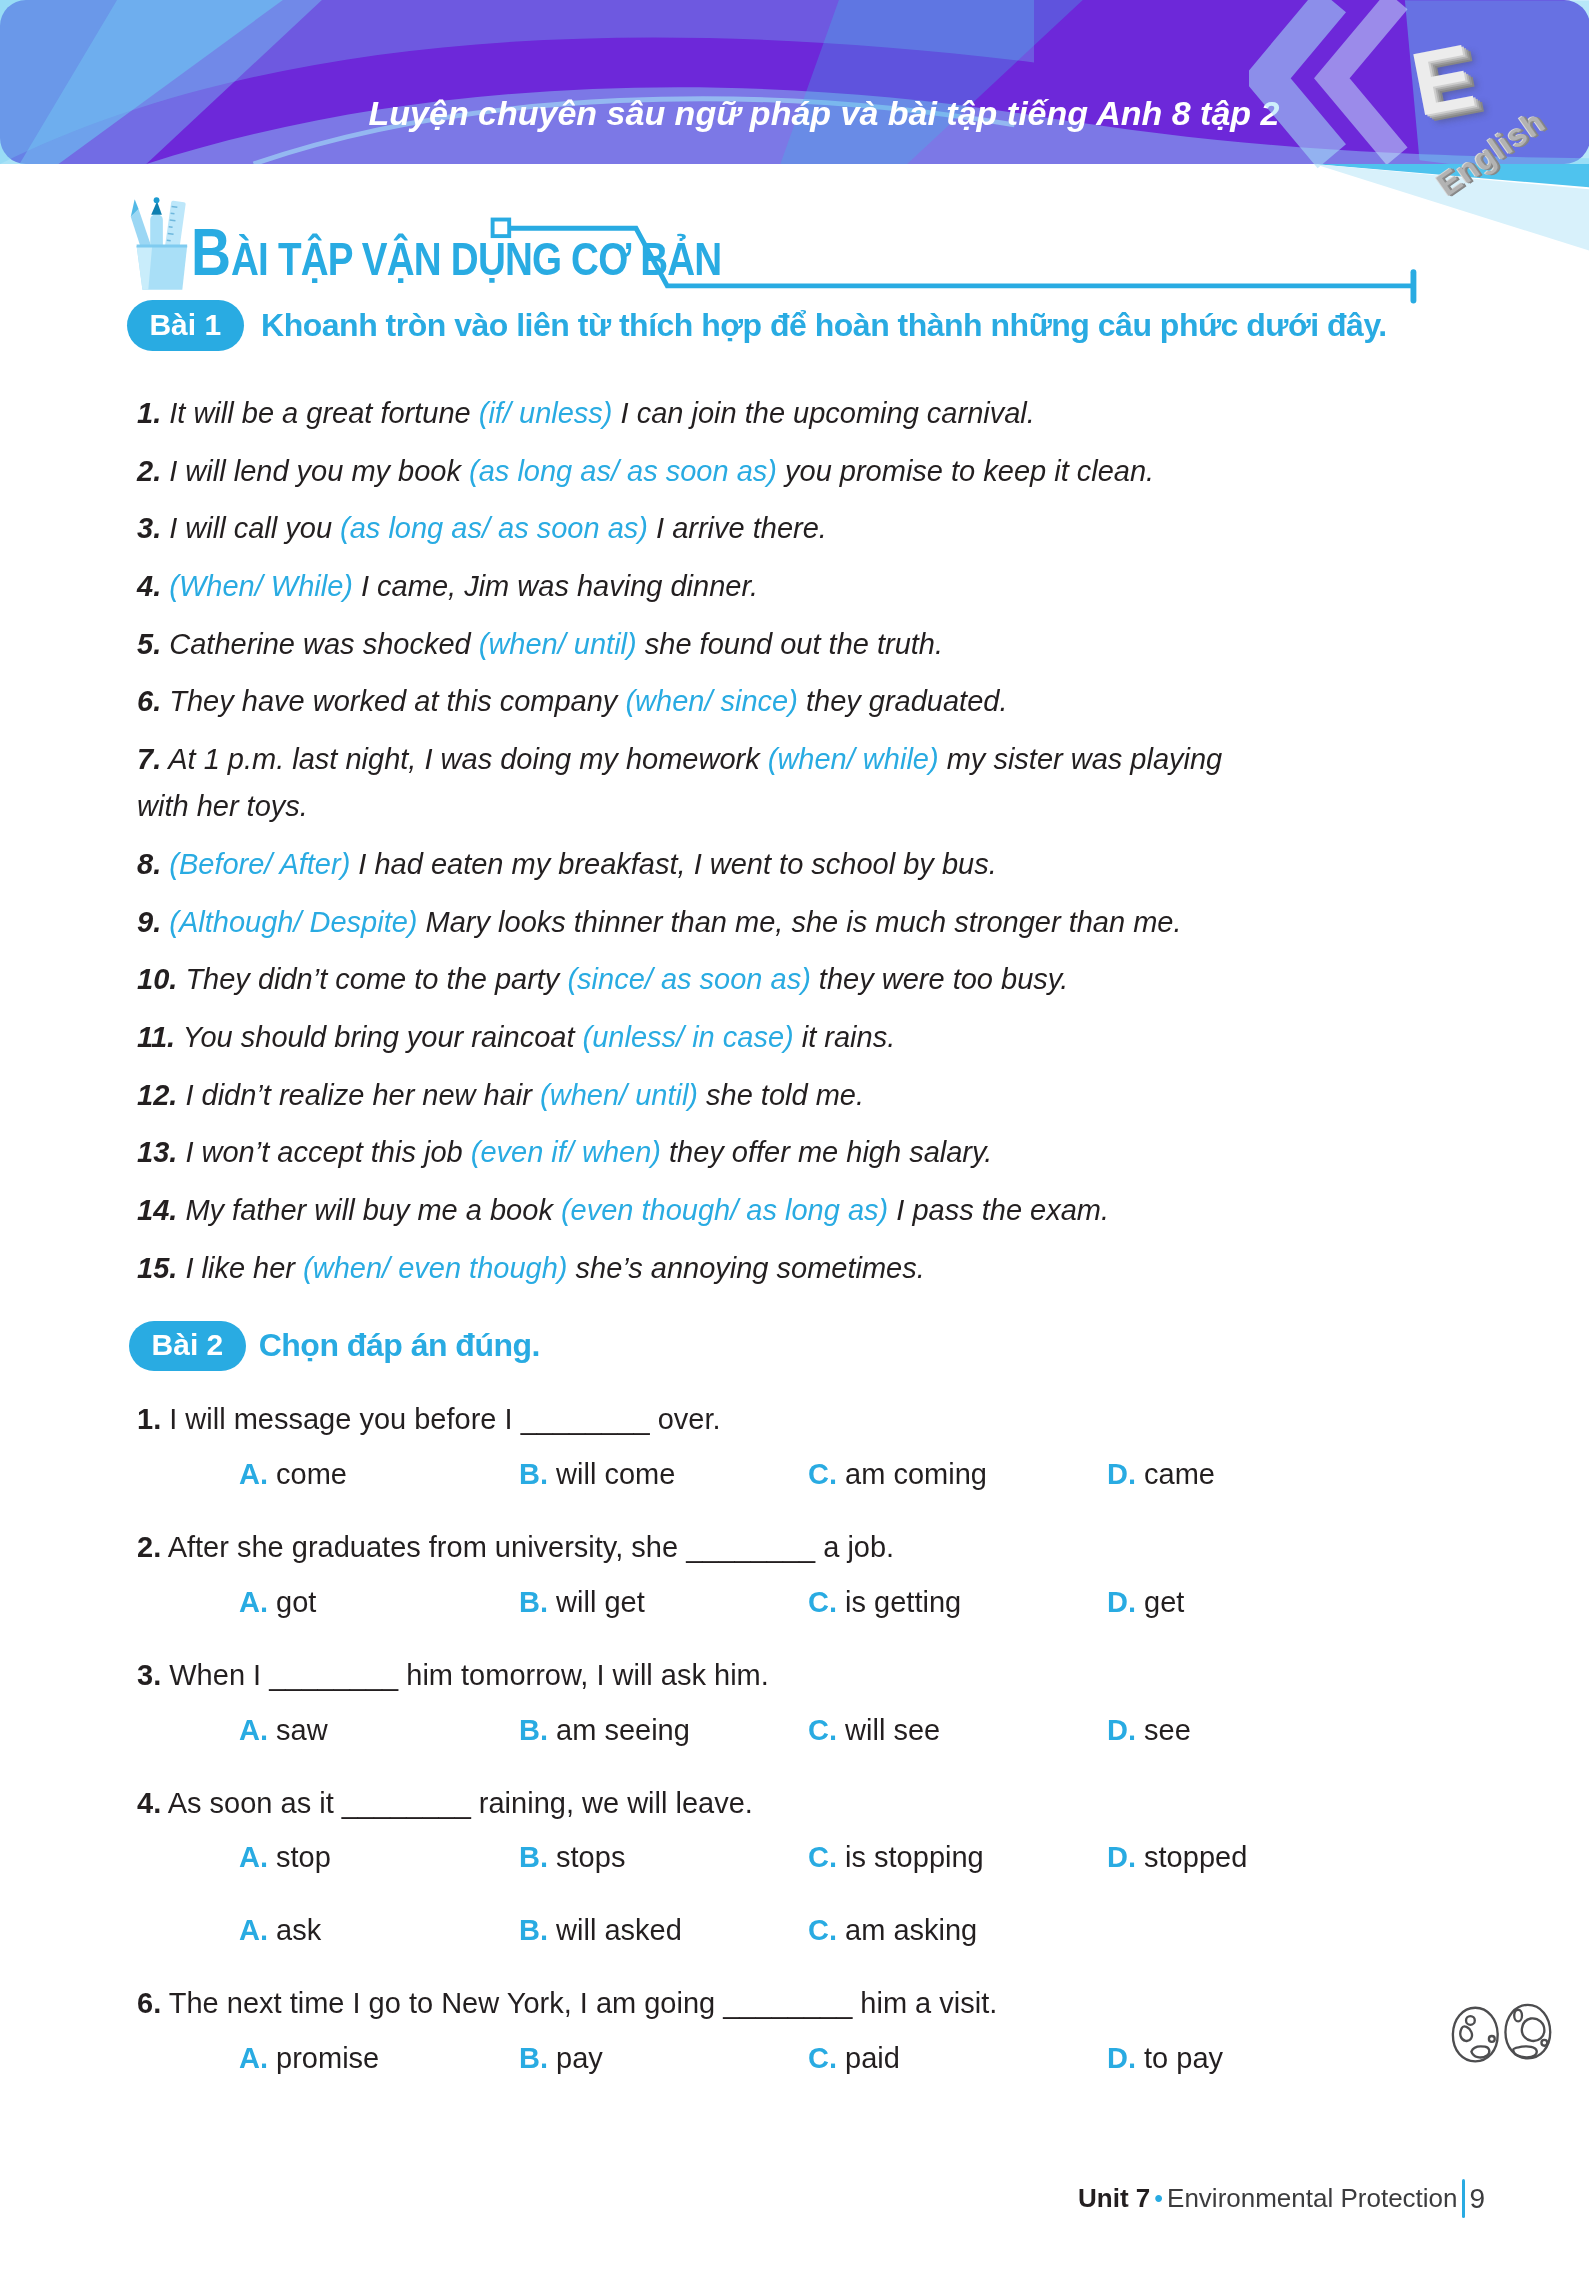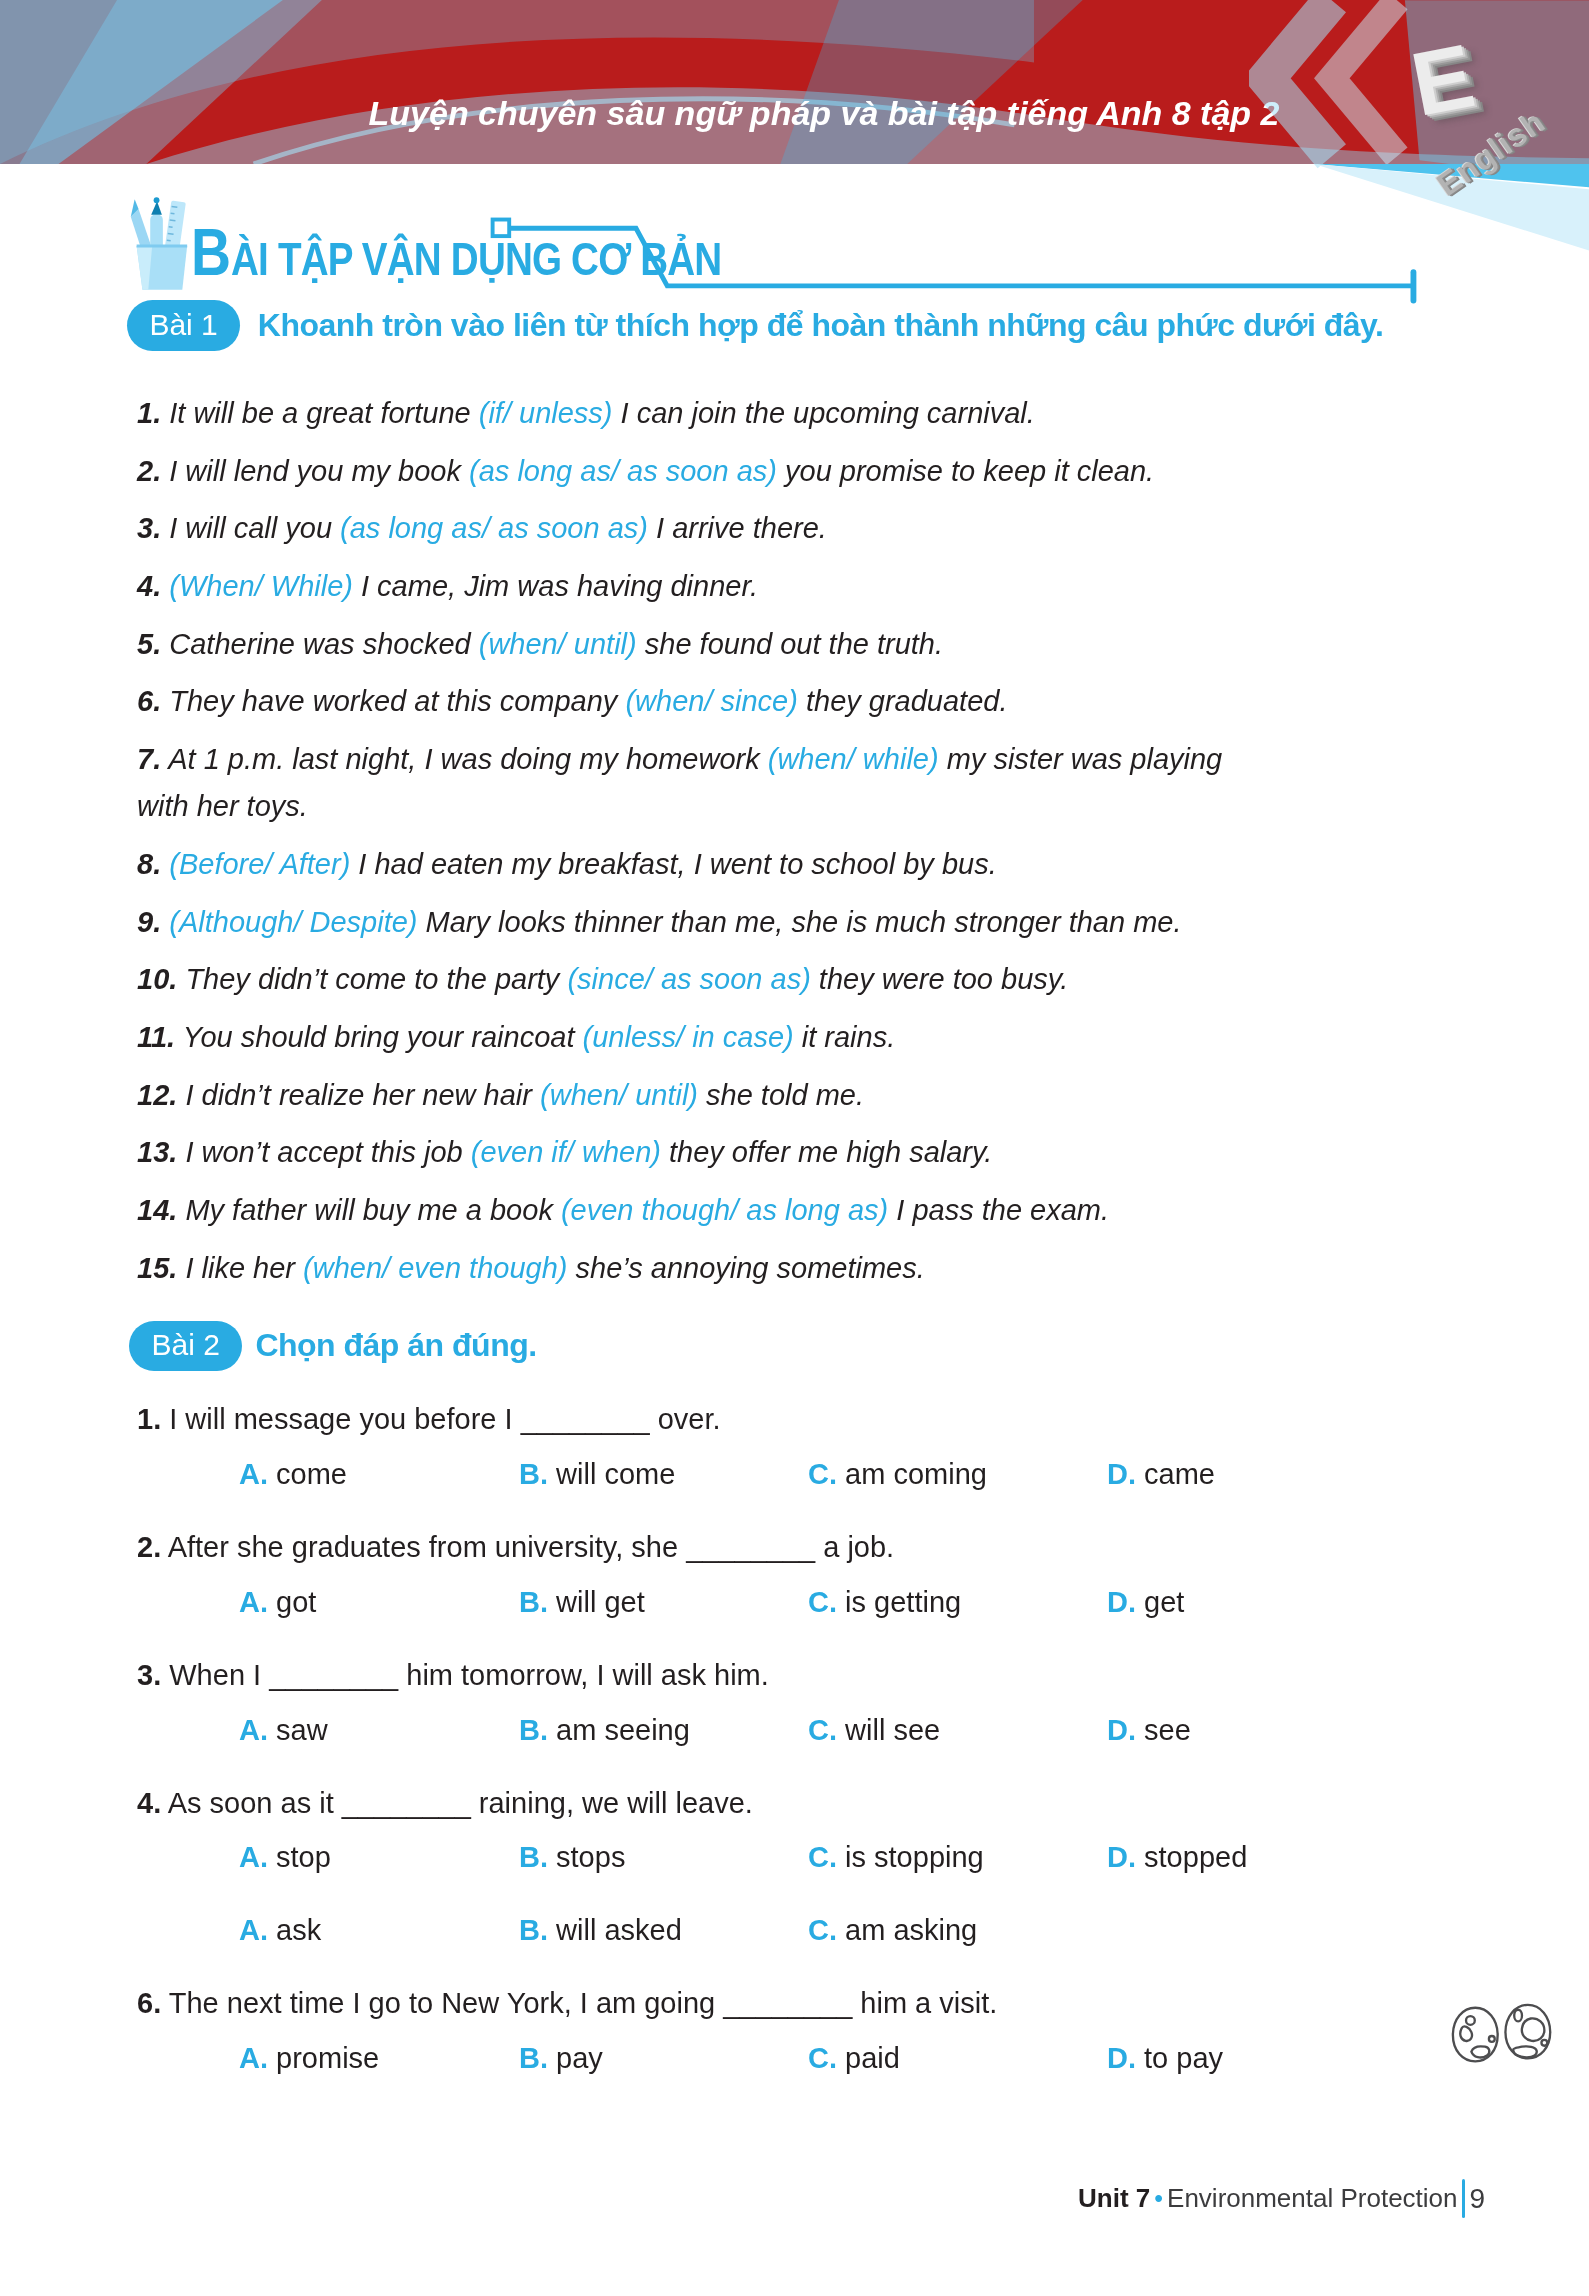--- a/index.html
+++ b/index.html
@@ -1,20 +1,20 @@
 <!DOCTYPE html>
 <html><head>
 <meta charset="utf-8">
 <style>
   * { margin:0; padding:0; box-sizing:border-box; }
   body { background:#e8e8e8; font-family:"Liberation Sans","DejaVu Sans",sans-serif; }
   .page { position:relative; width:1590px; height:2297px; background:#ffffff; overflow:hidden; margin:0 auto; }
 
   
-  .banner { position:absolute; left:0; top:0; width:1590px; height:164px; background:#b91c1c; overflow:visible; }
+  .banner { position:absolute; left:0; top:0; width:1590px; height:164px; background:#6d28d9; overflow:visible;border-radius:26px; }
   .banner svg.deco { position:absolute; left:0; top:0; }
   .banner-title { position:absolute; top:94px; left:0; width:1648px; text-align:center;
                   font-size:34px; font-weight:700; font-style:italic; color:#ffffff; letter-spacing:0; }
 
   
   .logo { position:absolute; right:0; top:0; width:341px; height:256px; pointer-events:none; }
   .logo-e { position:absolute; left:164px; top:29px; font-size:90px; font-weight:700; color:#ececec;
             transform:rotate(-11deg);
             text-shadow:2px 2px 0 #cfcfcf,3.9px 3.9px 0 #b2b2b2,5.9px 5.9px 0 #989898,7.8px 7.8px 0 #868686,9.8px 9.8px 7.8px rgba(60,60,60,.35); }
   .logo-english { position:absolute; left:181px; top:135px; font-size:32px; font-weight:700; color:#b3b3b3;
@@ -24,21 +24,21 @@
   
   .pencil-icon { position:absolute; left:123px; top:195px; }
   .section-title { position:absolute; left:191px; top:217px; color:#29abe2; font-weight:700;
                    white-space:nowrap; transform:scaleX(.84); transform-origin:left bottom; line-height:70px; }
   .section-title .big { font-size:66px; }
   .section-title .rest { font-size:46px; letter-spacing:-1px; }
   .connector { position:absolute; left:0; top:0; pointer-events:none; }
 
   
   .ex1-head { position:absolute; left:127px; top:300px; display:flex; align-items:center; gap:17.6px; }
-  .badge { background:#29abe2; color:#ffffff; font-weight:400; font-size:30px;
+  .badge { background:#29abe2; color:#ffffff; font-weight:700; font-size:30px;
            padding:7.8px 22.4px 9.8px 22.4px; border-radius:27px; line-height:33px; }
   .instruction { color:#29abe2; font-weight:700; font-size:32px; white-space:nowrap; letter-spacing:-0.5px; }
 
   
   .content { position:absolute; left:137px; top:390px; width:1365px; color:#231f20; font-size:29px; }
   .item { line-height:47px; margin-bottom:10.7px; white-space:pre-wrap;font-style:italic; }
   .item .num { font-weight:700; }
   .seg.blue { color:#29abe2; }
   .ex2-head { display:flex; align-items:center; gap:13px; margin:29px 0 25px -7.8px; }
   .q { line-height:47px; margin-bottom:7.8px; white-space:pre-wrap; }

